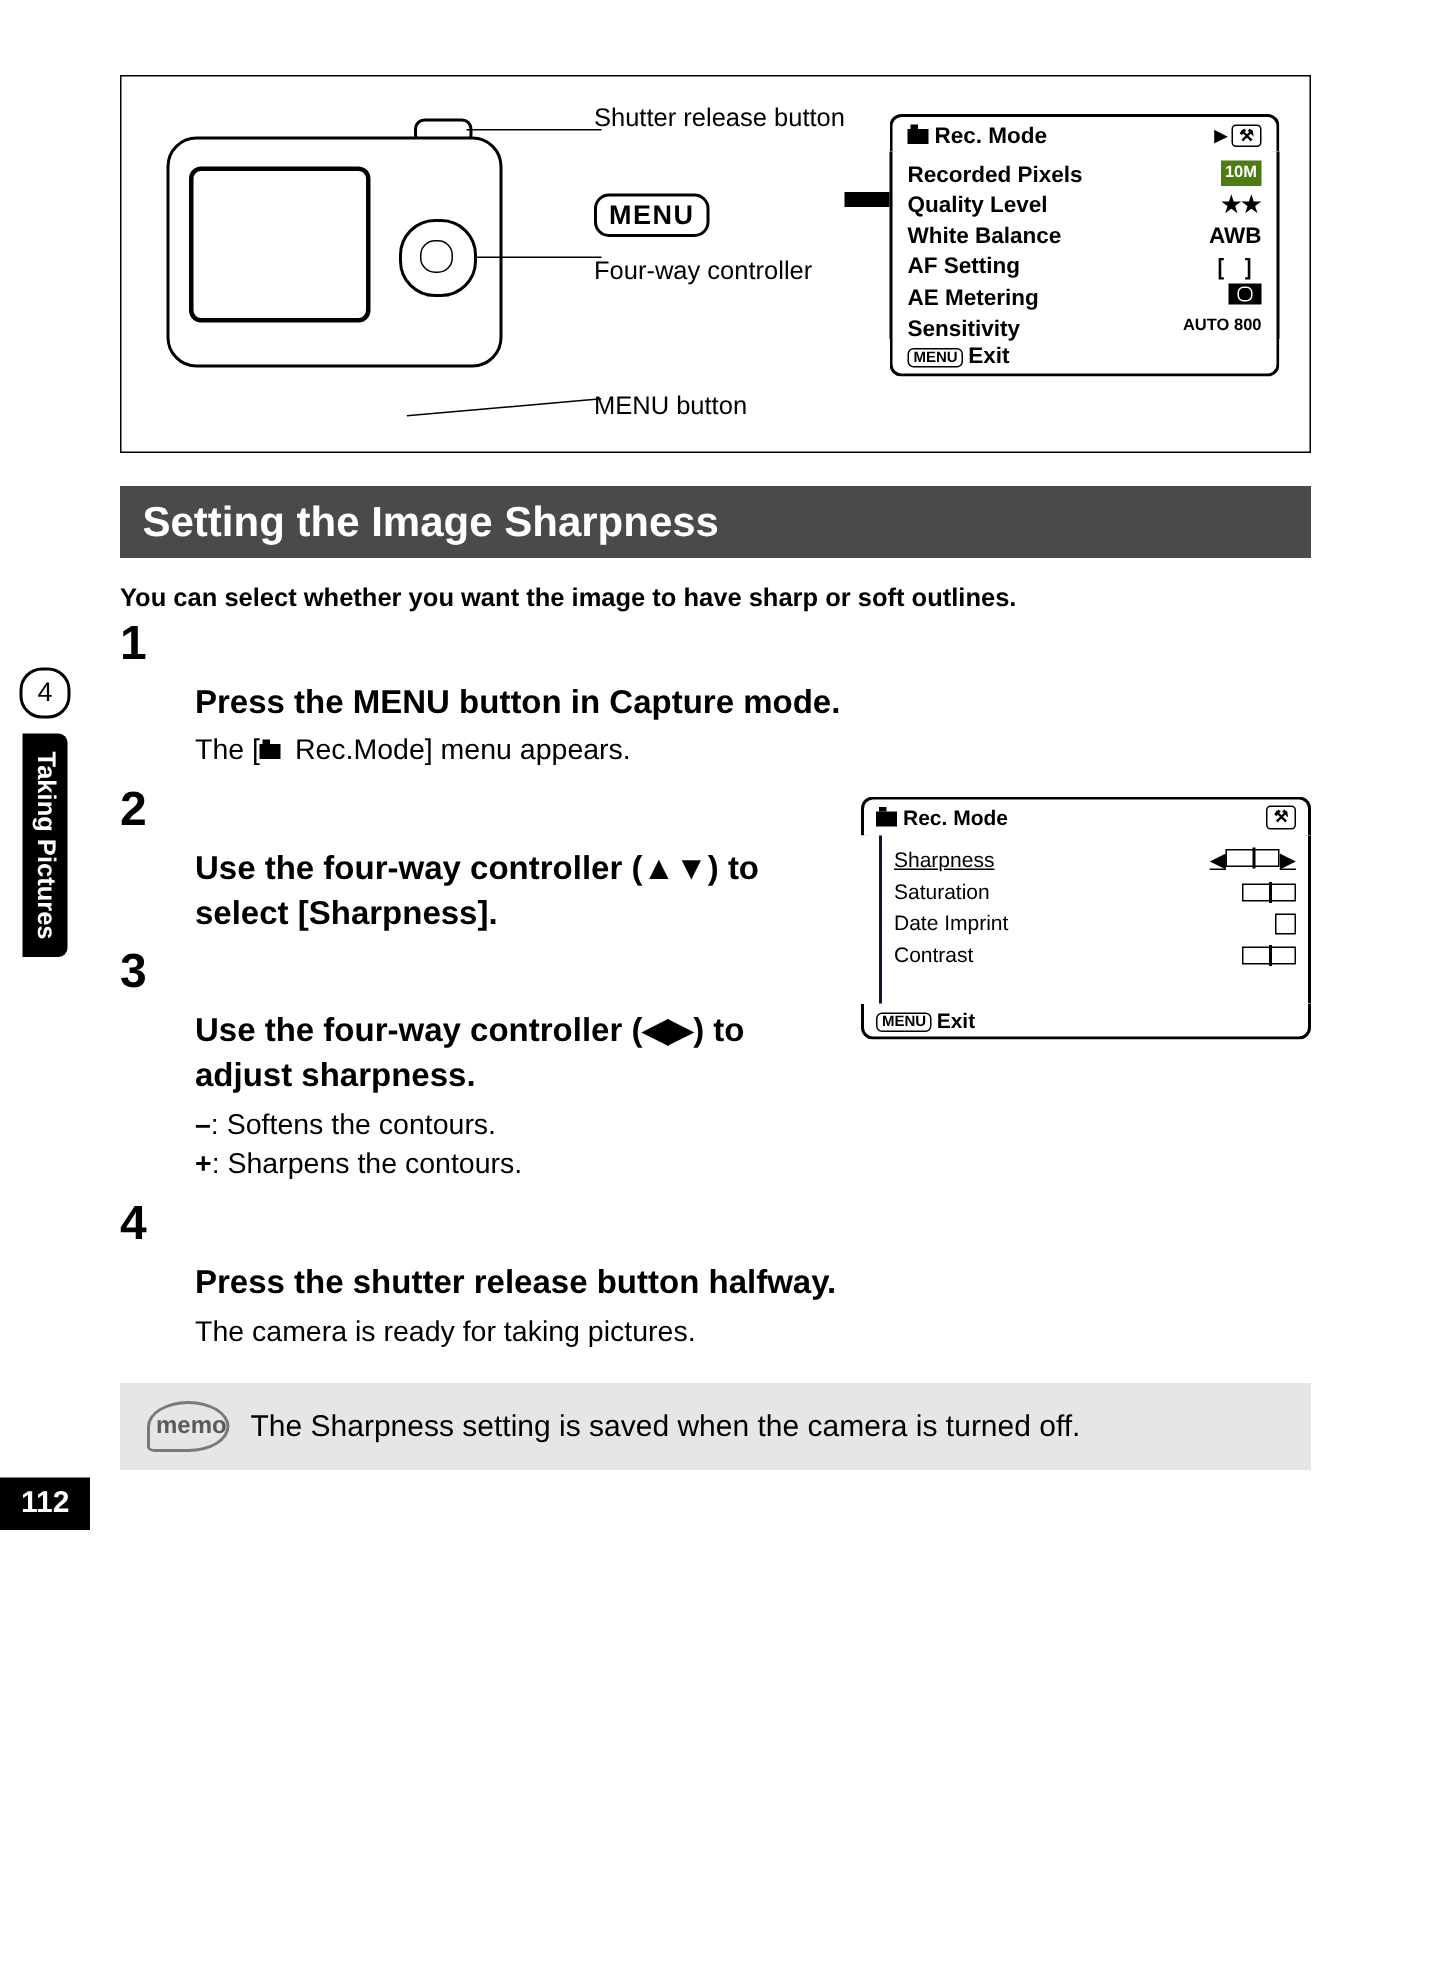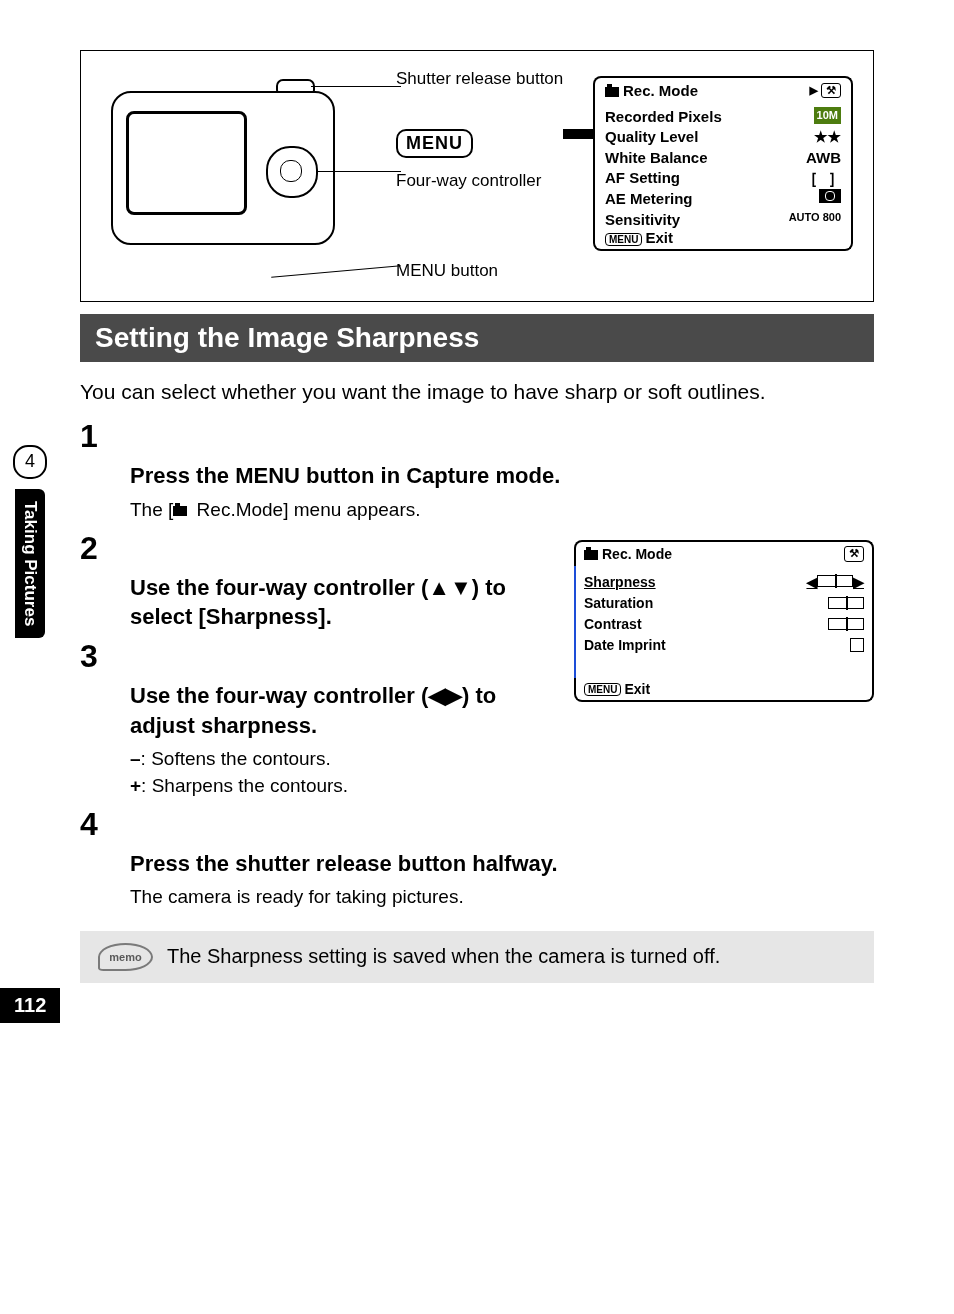--- a/index.html
+++ b/index.html
@@ -10,21 +10,21 @@
       width: 954px;
       position: relative;
     }
     .page {
       padding: 50px 80px 40px 80px;
       position: relative;
     }
     .figure-box {
       border: 1px solid #000;
       padding: 10px 15px 10px 20px;
-      margin-bottom: 12px;
+      margin-bottom: 22px;
       position: relative;
       display: flex;
       gap: 15px;
       height: 230px;
     }
     .camera-diagram {
       width: 280px;
       height: 210px;
       position: relative;
     }
@@ -153,23 +153,24 @@
     }
     .section-header {
       background: #4a4a4a;
       color: #fff;
       font-size: 28px;
       font-weight: bold;
       padding: 8px 15px;
       margin: 10px 0 15px 0;
     }
     .intro {
-      font-size: 21px;
-      margin-bottom: 14px;
+      font-size: 17px;
+      margin-bottom: 1px;
       line-height: 1.4;
+      font-weight: bold;
     }
     .step-row {
       display: flex;
       margin-bottom: 8px;
     }
     .step-num {
       font-size: 32px;
       font-weight: bold;
       width: 50px;
       flex-shrink: 0;
@@ -186,21 +187,21 @@
     }
     .step-sub {
       font-size: 19px;
       margin-top: 6px;
       line-height: 1.4;
     }
     .steps-wrap { display: flex; gap: 20px; align-items: flex-start;}
     .steps-left { flex: 1; }
     .steps-right { width: 300px; margin-top: 8px; }
     .lcd2-frame { border: 2px solid #000; border-radius: 8px 8px 0 0; border-bottom:none; padding:4px 8px; display:flex; justify-content:space-between; font-weight:bold; font-size:14px;}
-    .lcd2-body { border-left: 2px solid #1d4ed8; border-right: 2px solid #000; font-size:14px; font-weight:bold; padding:6px 8px; height:100px;}
+    .lcd2-body { border-left: 2px solid #0f172a; border-right: 2px solid #000; font-size:14px; font-weight:normal; padding:6px 8px; height:100px;margin-left:12px;}
     .lcd2-footer { border: 2px solid #000; border-radius: 0 0 8px 8px; border-top:none; padding:3px 8px; font-weight:bold; font-size:14px;}
     .lcd2-row { display:flex; justify-content:space-between; line-height:1.5; align-items:center;}
     .lcd2-row.selected { text-decoration: underline; }
     .slider-icon {
       width:34px; height:10px; border:1.5px solid #000; position:relative;
       display:inline-block;
     }
     .slider-icon:before { content:""; position:absolute; left:50%; top:-2px; width:2px; height:14px; background:#000;}
     .memo-box {
       background: #e6e6e6;
@@ -213,21 +214,21 @@
     }
     .memo-icon {
       width: 55px;
       flex-shrink: 0;
       text-align:center;
     }
     .memo-icon-inner{
       border: 2.5px solid #7a7a7a;
       border-radius: 50% 50% 50% 10%;
       padding: 6px 4px;
-      font-size: 11px;
+      font-size: 16px;
       font-weight: bold;
       color: #5a5a5a;
       position:relative;
     }
     .sidebar {
       position: absolute;
       left: 0;
       top: 445px;
       width: 60px;
       height: 260px;
@@ -398,26 +399,26 @@
       <div class="lcd2-body">
         <div class="lcd2-row selected">
             <span>Sharpness</span>
             <span>◀<span class="slider-icon"></span>▶</span>
           </div>
         <div class="lcd2-row">
             <span>Saturation</span>
             <span class="slider-icon"></span>
           </div>
         <div class="lcd2-row">
+            <span>Date Imprint</span>
+            <span style="border:1.5px solid #000; width:12px; height:12px; display:inline-block;"></span>
+          </div>
+        <div class="lcd2-row">
             <span>Contrast</span>
             <span class="slider-icon"></span>
-          </div>
-        <div class="lcd2-row">
-            <span>Date Imprint</span>
-            <span style="border:1.5px solid #000; width:12px; height:12px; display:inline-block;"></span>
           </div>
       </div>
       <div class="lcd2-footer">
         <span class="small-menu-chip">MENU</span><span>Exit</span>
       </div>
     </div>
   </div>
 
   <div class="step-row">
     <div class="step-num">4</div>

